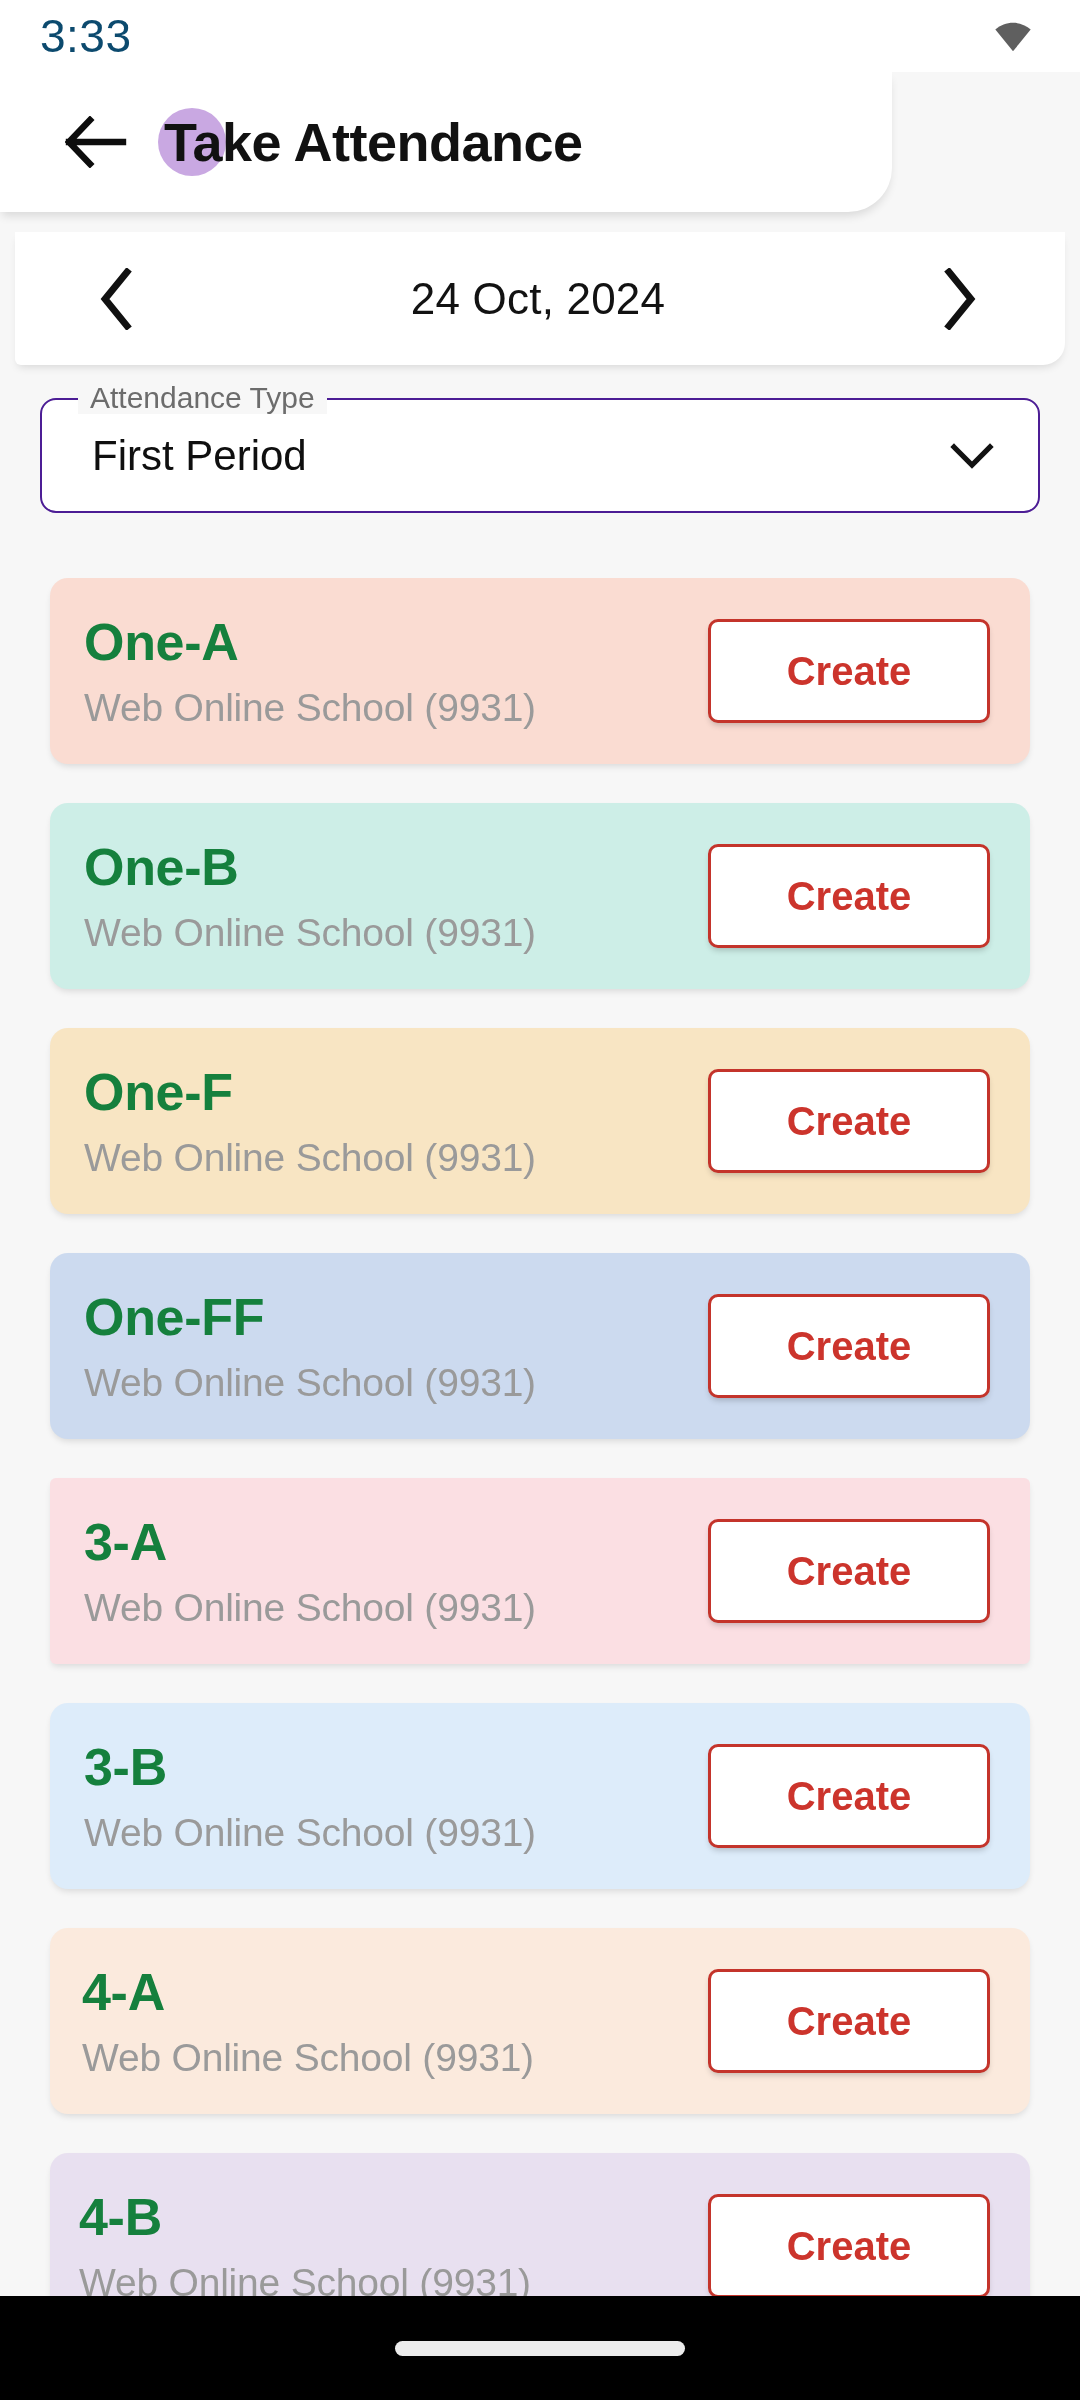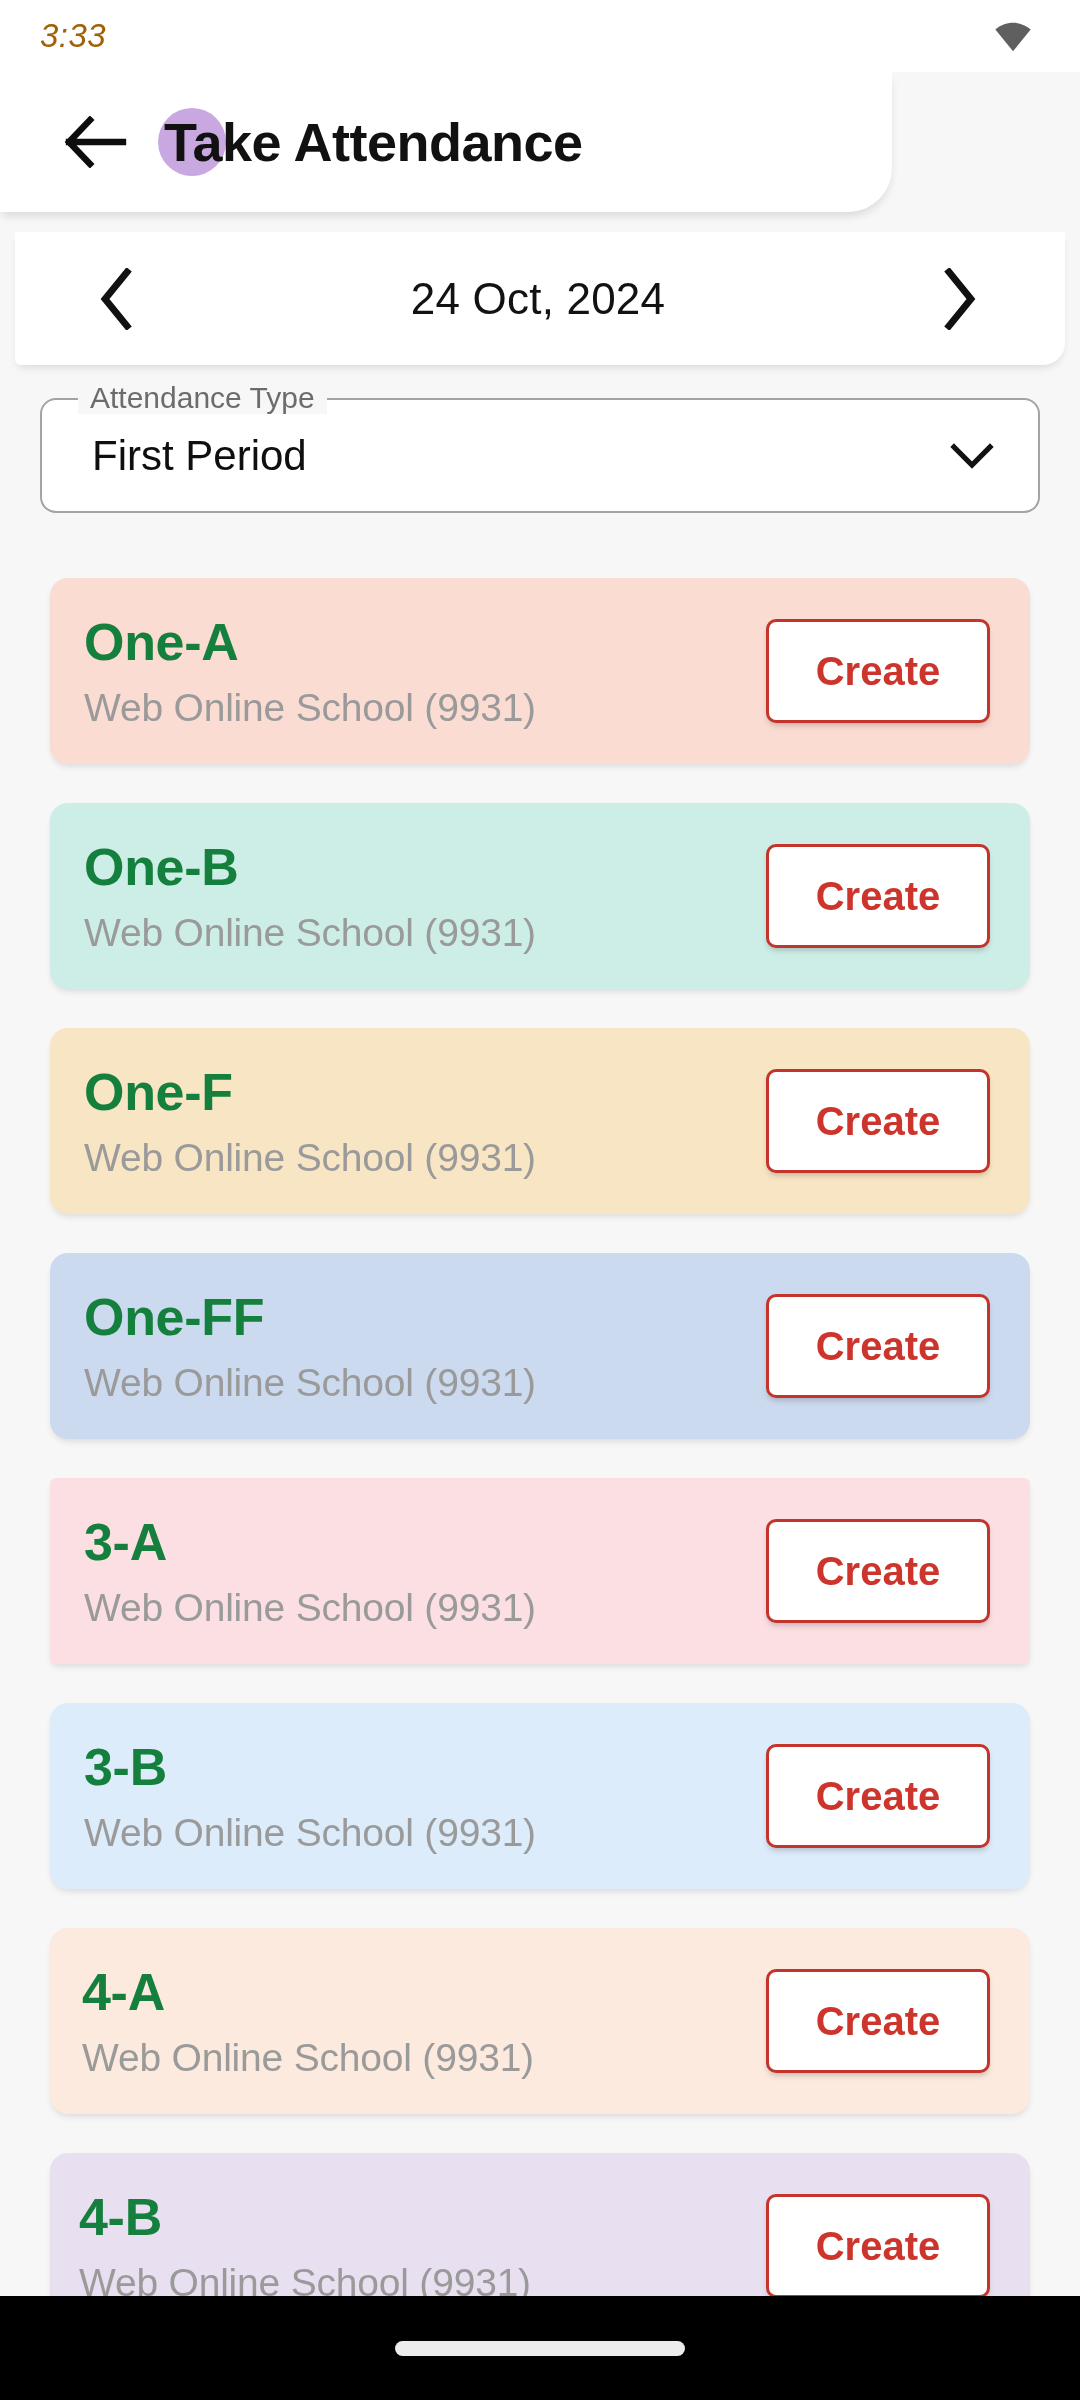--- a/index.html
+++ b/index.html
@@ -25,24 +25,23 @@
     width: 1080px;
     height: 72px;
     background: #ffffff;
     display: flex;
     align-items: center;
     justify-content: space-between;
     padding: 0 46px 0 40px;
     z-index: 30;
   }
   .status-time {
-    font-size: 33px;
-    color: #a16207;
+    font-size: 46px;
+    color: #0c4a6e;
     letter-spacing: 0.5px;
-    font-style: italic;
   }
   .status-icons { display: flex; align-items: center; gap: 14px; }
   .wifi-icon { display: block; }
 
   
   .app-bar {
     position: absolute;
     top: 72px; left: 0;
     width: 892px;
     height: 140px;
@@ -118,21 +117,21 @@
   
   .field-wrap {
     position: absolute;
     top: 398px; left: 40px;
     width: 1000px;
     height: 115px;
   }
   .field-box {
     position: absolute;
     inset: 0;
-    border: 2px solid #a3a3a3;
+    border: 2px solid #4c1d95;
     border-radius: 16px;
     background: #ffffff;
     display: flex;
     align-items: center;
     justify-content: space-between;
     padding: 0 44px 0 50px;
     cursor: pointer;
   }
   .field-value {
     font-size: 42px;
@@ -176,21 +175,21 @@
     font-weight: bold;
     color: #15803d;
     letter-spacing: -0.3px;
   }
   .card-sub {
     font-size: 39px;
     color: #9a9a9a;
     letter-spacing: -0.2px;
   }
   .create-btn {
-    width: 224px;
+    width: 282px;
     height: 104px;
     background: #ffffff;
     border: 3px solid #c4342b;
     border-radius: 10px;
     color: #cc342c;
     font-size: 40px;
     font-weight: bold;
     font-family: "Liberation Sans", sans-serif;
     cursor: pointer;
     box-shadow: 0 4px 6px -2px rgba(0,0,0,0.22);

